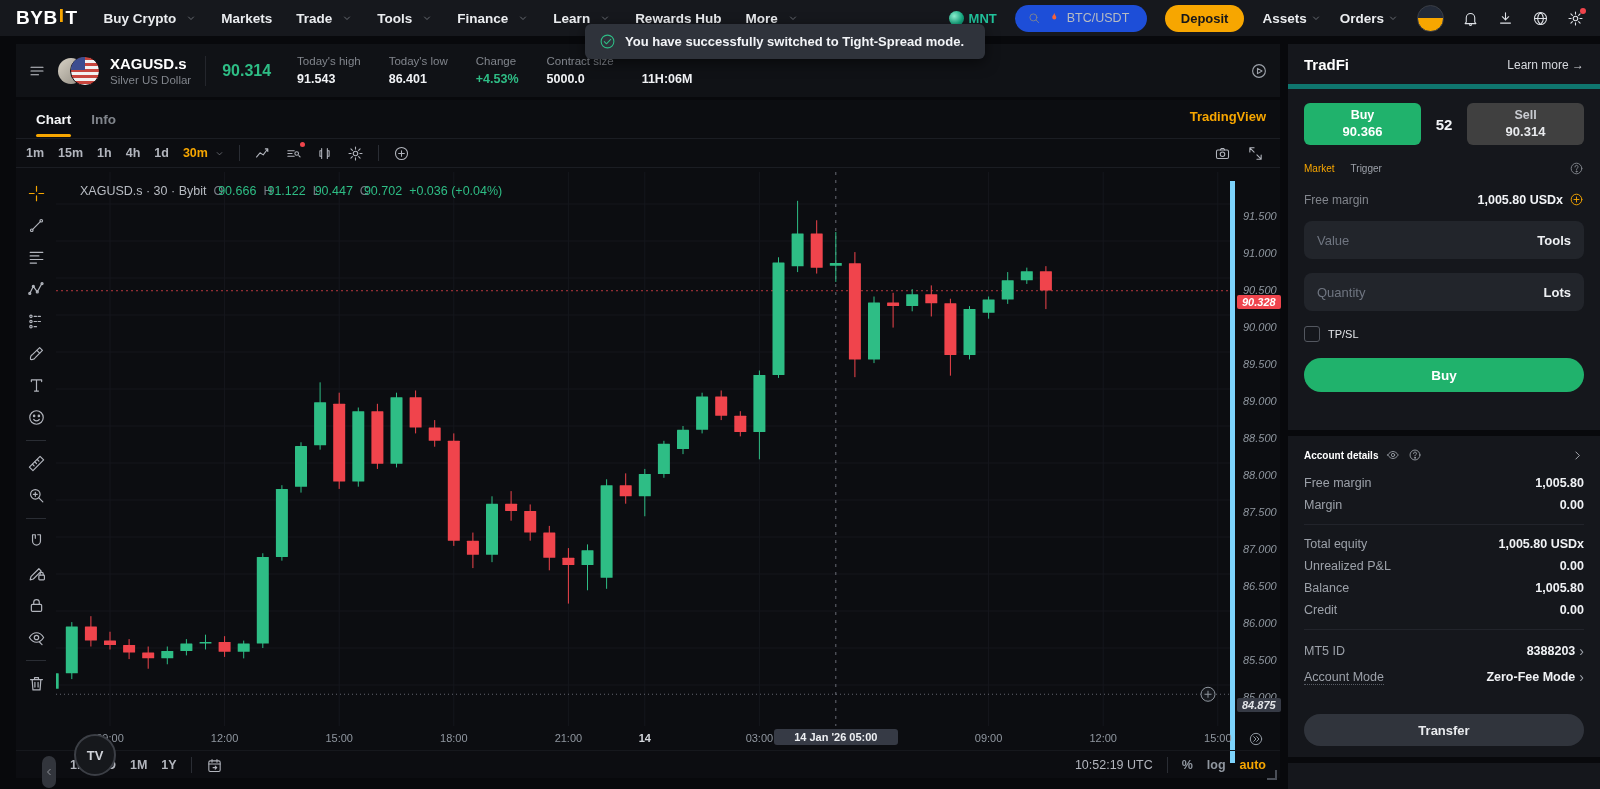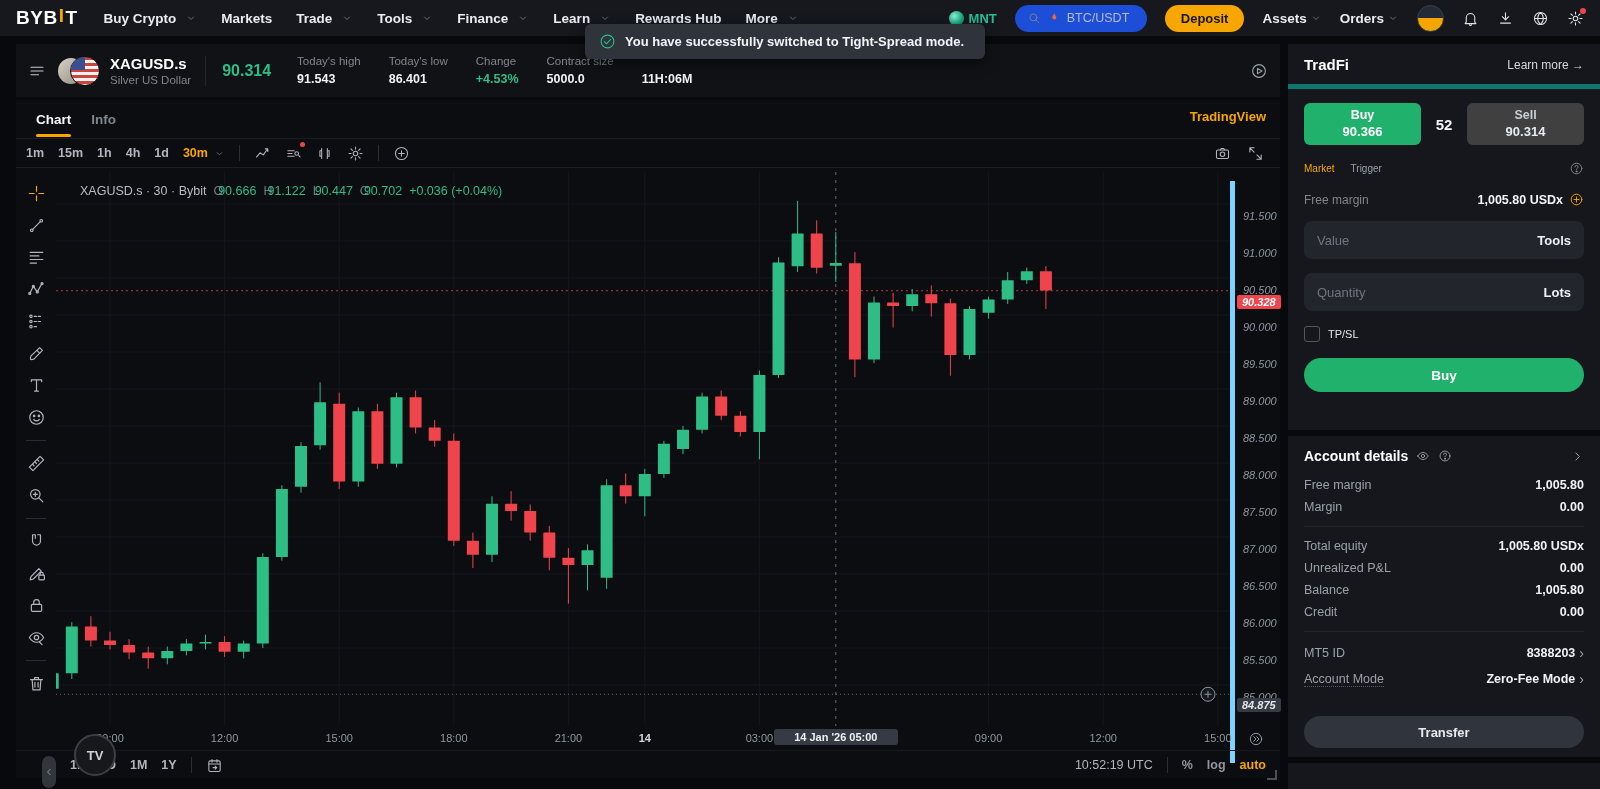--- a/index.html
+++ b/index.html
@@ -123,21 +123,21 @@
   .inp{margin-top:14px;height:38px;background:#22252b;border-radius:8px;display:flex;align-items:center;justify-content:space-between;padding:0 13px;cursor:text;}
   .inp-l{font-size:13px;color:#6f7580;}
   .inp-u{font-size:13px;font-weight:700;color:#eef0f3;}
   .tpsl{display:flex;align-items:center;gap:8px;margin-top:15px;}
   .cb{width:14px;height:14px;border:1.5px solid #53575f;border-radius:3px;cursor:pointer;}
   .tpsl-l{font-size:11px;color:#e4e6ea;}
   .buybtn{margin-top:16px;width:100%;height:34px;border:none;border-radius:17px;background:#20b26c;color:#fff;font-size:13.5px;font-weight:700;cursor:pointer;font-family:inherit;}
 
   .rpanel-acct{position:absolute;left:1288px;top:436px;width:312px;height:321px;background:#15171c;box-sizing:border-box;padding:12px 16px;}
   .acct-head{display:flex;align-items:center;gap:8px;margin-bottom:10px;}
-  .acct-title{font-size:14px;font-weight:700;color:#fff;}
+  .acct-title{font-size:10px;font-weight:700;color:#fff;}
   .sic{width:14px;height:14px;color:#9ca1a9;cursor:pointer;}
   .chev{margin-left:auto;width:13px;height:13px;color:#c6c9cf;cursor:pointer;}
   .acc-row{display:flex;align-items:center;justify-content:space-between;height:22px;font-size:12.5px;}
   .acc-row .al{color:#9ca1a9;}
   .acc-row .al.u{border-bottom:1px dotted #565b63;cursor:help;}
   .acc-row .av{font-weight:700;color:#f0f2f5;display:flex;align-items:center;gap:4px;}
   .acc-row .chv{color:#9ca1a9;font-weight:400;font-size:14px;cursor:pointer;}
   .adiv{height:1px;background:#22242b;margin:8px 0;}
   .mtrow{height:26px;}
   .transfer{margin-top:24px;width:100%;height:32px;border:none;border-radius:16px;background:#30343c;color:#e8eaed;font-size:13px;font-weight:700;cursor:pointer;font-family:inherit;}

